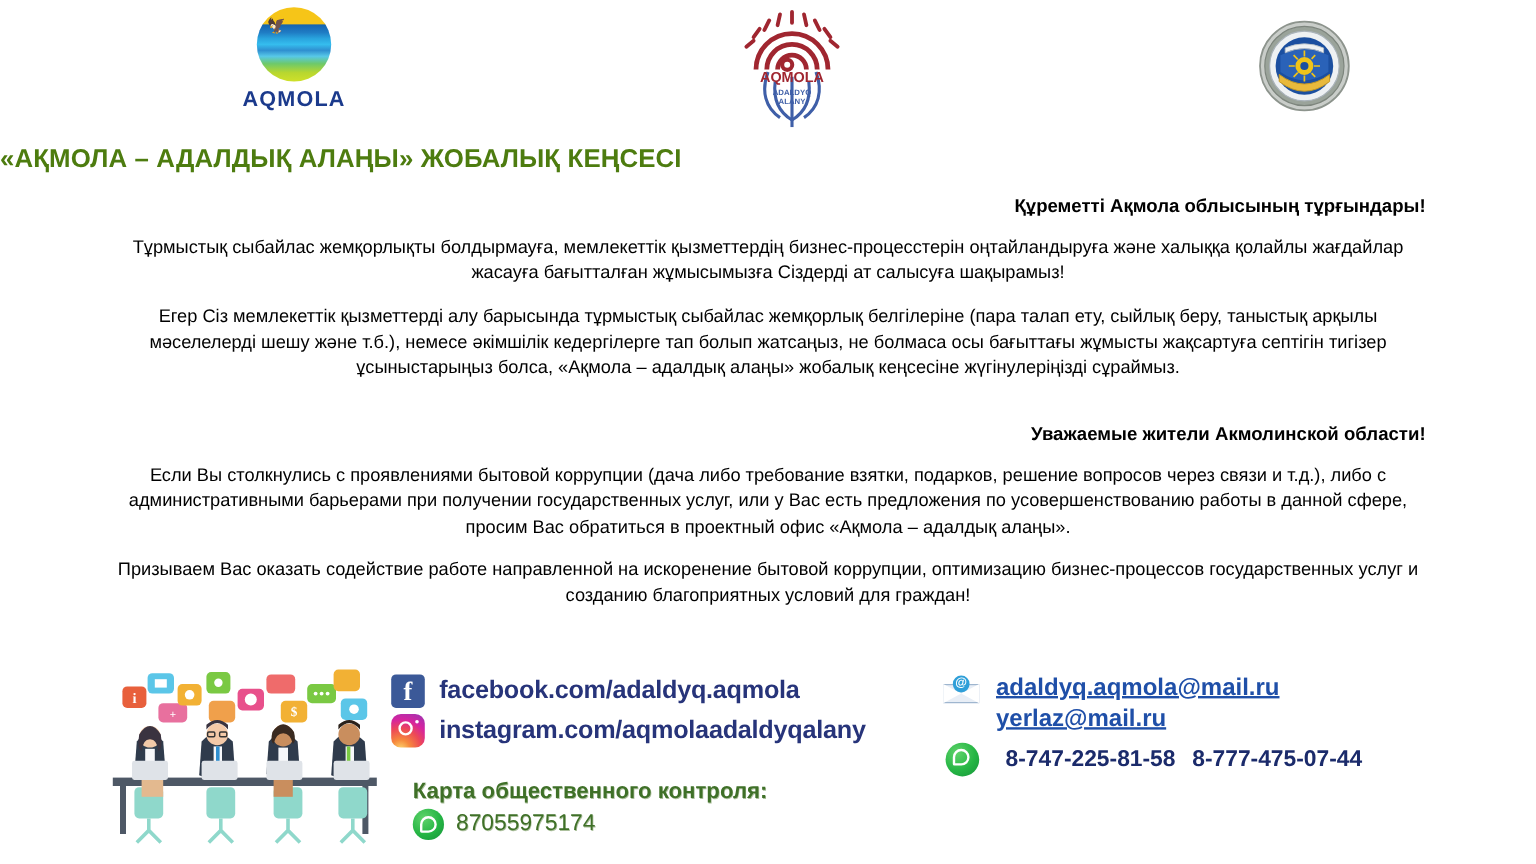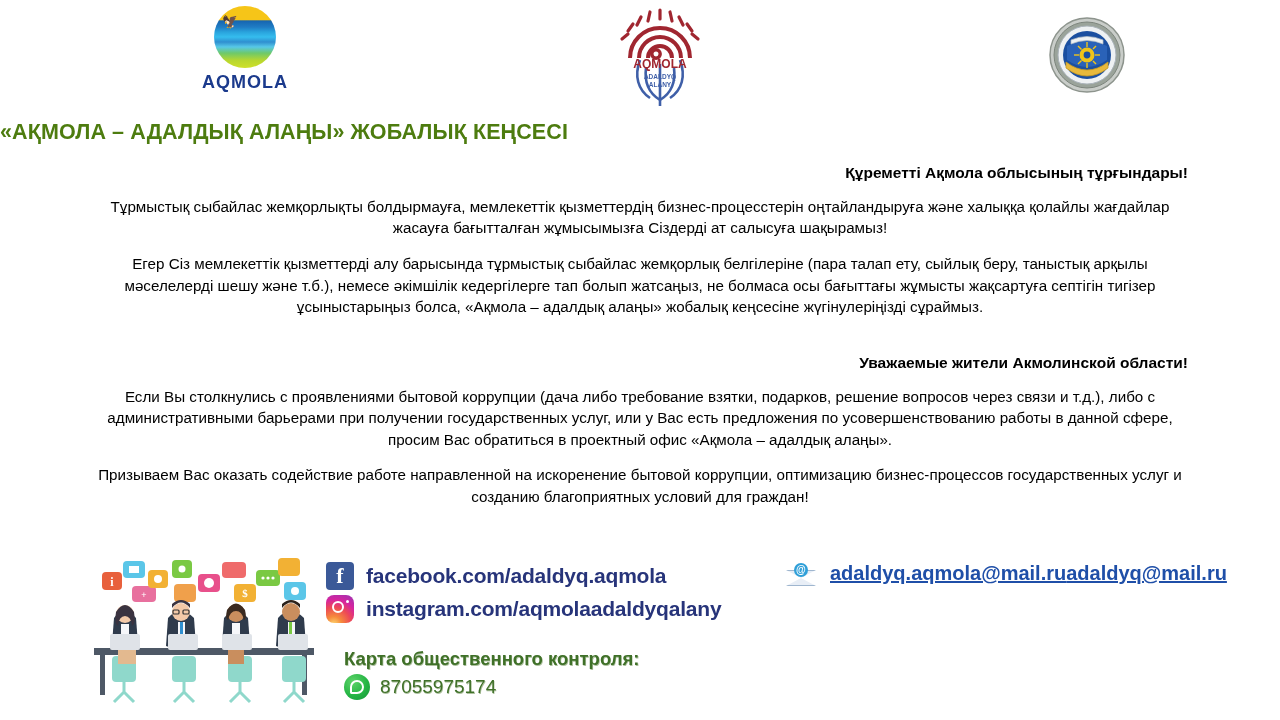--- a/index.html
+++ b/index.html
@@ -281,21 +281,21 @@
     left: 8px; top: -1px;
     width: 14px; height: 14px;
     border-radius: 50%;
     background: #2f9fd8;
     color: #ffffff;
     font-size: 10px;
     line-height: 14px;
     text-align: center;
     font-weight: bold;
   }
-  .emails { display: flex; }
+  .emails { display: flex; flex-direction: column; }
   .email-link {
     font-size: 20px;
     font-weight: bold;
     color: #1f4fa8;
     text-decoration: underline;
     line-height: 1.32;
     white-space: nowrap;
   }
   .phone-row {
     display: flex;
@@ -512,17 +512,22 @@
   <div class="contact-col">
     <div class="contact-row">
       <div class="mail-icon">
         <div class="env"></div>
         <div class="flapL"></div>
         <div class="flapR"></div>
         <div class="at">@</div>
       </div>
       <div class="emails">
         <span class="email-link">adaldyq.aqmola@mail.ru</span>
-        <span class="email-link">adaldyq@mail.ru</span>
+        <span class="email-link">yerlaz@mail.ru</span>
       </div>
     </div>
+    <div class="phone-row">
+      <div class="wa"></div>
+      <span class="phone-num">8-747-225-81-58</span>
+      <span class="phone-num">8-777-475-07-44</span>
+    </div>
   </div>
 </div>
 
 </body></html>

